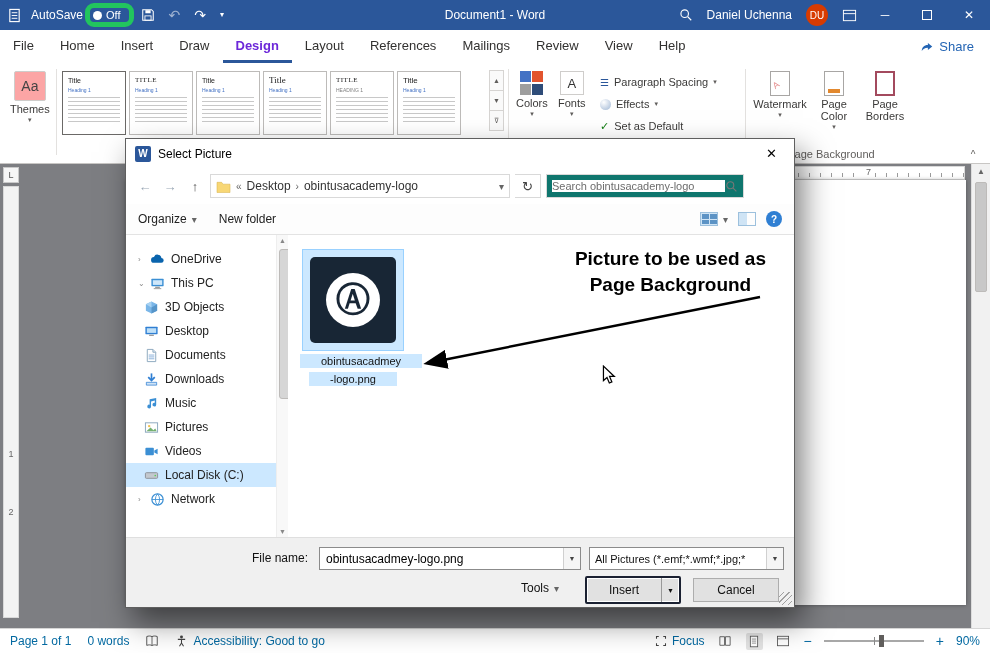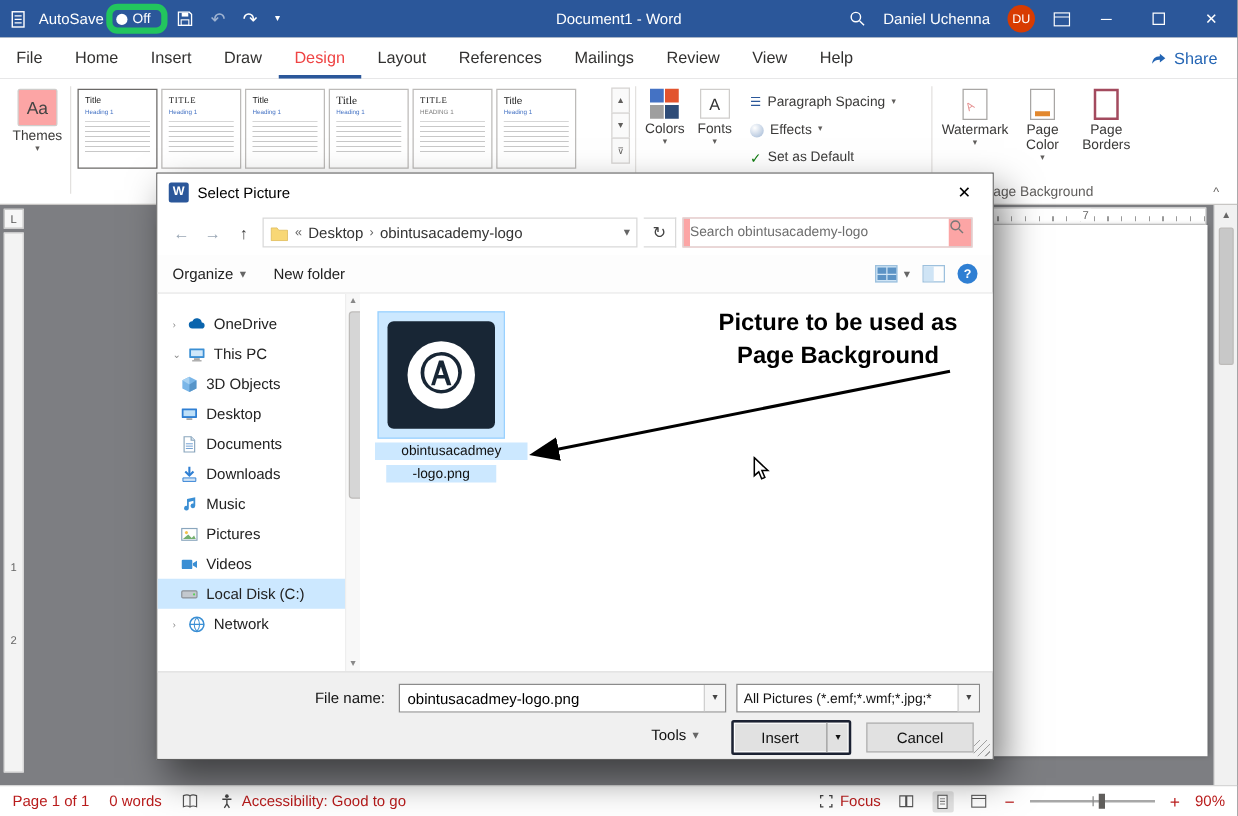--- a/index.html
+++ b/index.html
@@ -18,21 +18,21 @@
   .tb-right{margin-left:auto;display:flex;align-items:center;height:100%}
   .avatar{width:22px;height:22px;border-radius:50%;background:#d83b01;color:#fff;font-size:10px;
     font-weight:normal;display:flex;align-items:center;justify-content:center}
   .win-btn{width:42px;height:100%;display:flex;align-items:center;justify-content:center;font-size:12px}
   .dim{opacity:.55}
 
   
   .tabsrow{position:absolute;top:30px;left:0;right:0;height:33px;background:#fff;display:flex;
     align-items:stretch;font-size:13px;color:#323130}
   .tab{display:flex;align-items:center;padding:0 13px;border-bottom:3px solid transparent}
-  .tab.active{font-weight:normal;color:#ef4444;border-bottom-color:#2b579a}
+  .tab.active{font-weight:bold;color:#6d28d9;border-bottom-color:#2b579a}
   .share{margin-left:auto;display:flex;align-items:center;gap:5px;color:#2465b4;padding:0 16px;font-size:13px}
 
   
   .ribbon{position:absolute;top:63px;left:0;right:0;height:101px;background:#fff;border-bottom:1px solid #c8c6c4}
   .vsep{position:absolute;top:6px;height:86px;width:1px;background:#e3e1df}
   .big-btn{position:absolute;display:flex;flex-direction:column;align-items:center;gap:2px;font-size:11px;color:#3b3a39}
   .aa-icon{width:32px;height:30px;border:1px solid #cfcdcb;background:#fca5a5;display:flex;align-items:center;
     justify-content:center;font-size:14px;color:#444;border-radius:2px}
   .chev{font-size:7px;color:#605e5c;line-height:6px}
   .gallery{position:absolute;left:62px;top:8px;display:flex;gap:3px}
@@ -68,21 +68,21 @@
   .hruler .ticks{position:absolute;left:0;right:0;bottom:2px;height:4px;
     background:repeating-linear-gradient(90deg,#9a9a9a 0 1px,transparent 1px 11px)}
   .hruler span{position:absolute;top:0px;background:#fff;padding:0 2px}
   .page{position:absolute;left:126px;top:16px;width:840px;height:425px;background:#fff;box-shadow:0 0 4px rgba(0,0,0,.35)}
   .vscroll{position:absolute;right:0;top:0;bottom:0;width:19px;background:#f1f1f1;border-left:1px solid #dcdcdc}
   .vscroll .arrow{display:block;text-align:center;color:#666;font-size:8px;padding-top:3px}
   .vscroll .thumb{position:absolute;left:3px;top:18px;width:12px;height:110px;background:#c8c8c8;border-radius:2px}
 
   
   .statusbar{position:absolute;bottom:0;left:0;right:0;height:25px;background:#fff;border-top:1px solid #d6d6d6;
-    display:flex;align-items:center;font-size:12px;color:#b91c1c;padding:0 10px;gap:16px}
+    display:flex;align-items:center;font-size:12px;color:#0369a1;padding:0 10px;gap:16px}
   .sb-right{margin-left:auto;display:flex;align-items:center;gap:12px}
   .sb-item{display:flex;align-items:center;gap:5px}
   .view-ic{width:17px;height:17px;display:flex;align-items:center;justify-content:center}
   .view-ic.sel{background:#e3e3e3;border-radius:2px}
   .zoom-track{position:relative;width:100px;height:2px;background:#a8a8a8}
   .zoom-tick{position:absolute;left:50%;top:-3px;width:1px;height:8px;background:#8a8a8a}
   .zoom-thumb{position:absolute;left:55%;top:-5px;width:5px;height:12px;background:#605e5c}
 
   
   .dialog{position:absolute;left:125px;top:138px;width:670px;height:470px;background:#f0f0f0;
@@ -90,21 +90,21 @@
   .dlg-title{height:29px;background:#fff;display:flex;align-items:center;padding-left:9px;font-size:12px;color:#000}
   .word-badge{width:16px;height:16px;background:#2b579a;color:#fff;font-size:10px;font-weight:bold;
     display:flex;align-items:center;justify-content:center;margin-right:7px;border-radius:2px}
   .dlg-close{margin-left:auto;width:45px;height:100%;display:flex;align-items:center;justify-content:center;font-size:13px}
   .dlg-address{height:36px;background:#fff;display:flex;align-items:center;padding:0 9px;gap:5px;font-size:12px;color:#333}
   .nav-arrow{width:20px;text-align:center;font-size:13px}
   .crumbbox{width:300px;height:24px;border:1px solid #d9d9d9;display:flex;align-items:center;gap:5px;padding:0 5px;background:#fff}
   .crumb-sep{color:#666;font-size:10px}
   .refresh{width:26px;height:24px;border:1px solid #d9d9d9;display:flex;align-items:center;justify-content:center;
     font-size:13px;color:#444;border-left:none}
-  .searchbox{width:232px;height:24px;border:1px solid #d9d9d9;display:flex;padding:0 5px;background:#fca5a5}
+  .searchbox{width:198px;height:24px;border:1px solid #d9d9d9;display:flex;align-items:center;padding:0 5px;background:#0f766e}
   .searchbox input{flex:1;border:none;outline:none;font-size:11px;color:#333;font-family:inherit;min-width:0}
   .searchbox input::placeholder{color:#6d6d6d}
   .dlg-toolbar{height:31px;background:#fdfdfd;border-bottom:1px solid #e3e3e3;display:flex;align-items:center;
     padding:0 12px;gap:22px;font-size:12px;color:#222}
   .tool-item{display:flex;align-items:center;gap:5px}
   .tb-icons{margin-left:auto;display:flex;align-items:center;gap:10px}
   .viewsel{width:18px;height:14px;border:1px solid #9cc0dd;background:#cfe4f5;display:grid;
     grid-template-columns:7px 7px;gap:1px;padding:1px}
   .viewsel i{background:#5c93c5}
   .panesel{width:18px;height:14px;border:1px solid #9cc0dd;display:flex}

